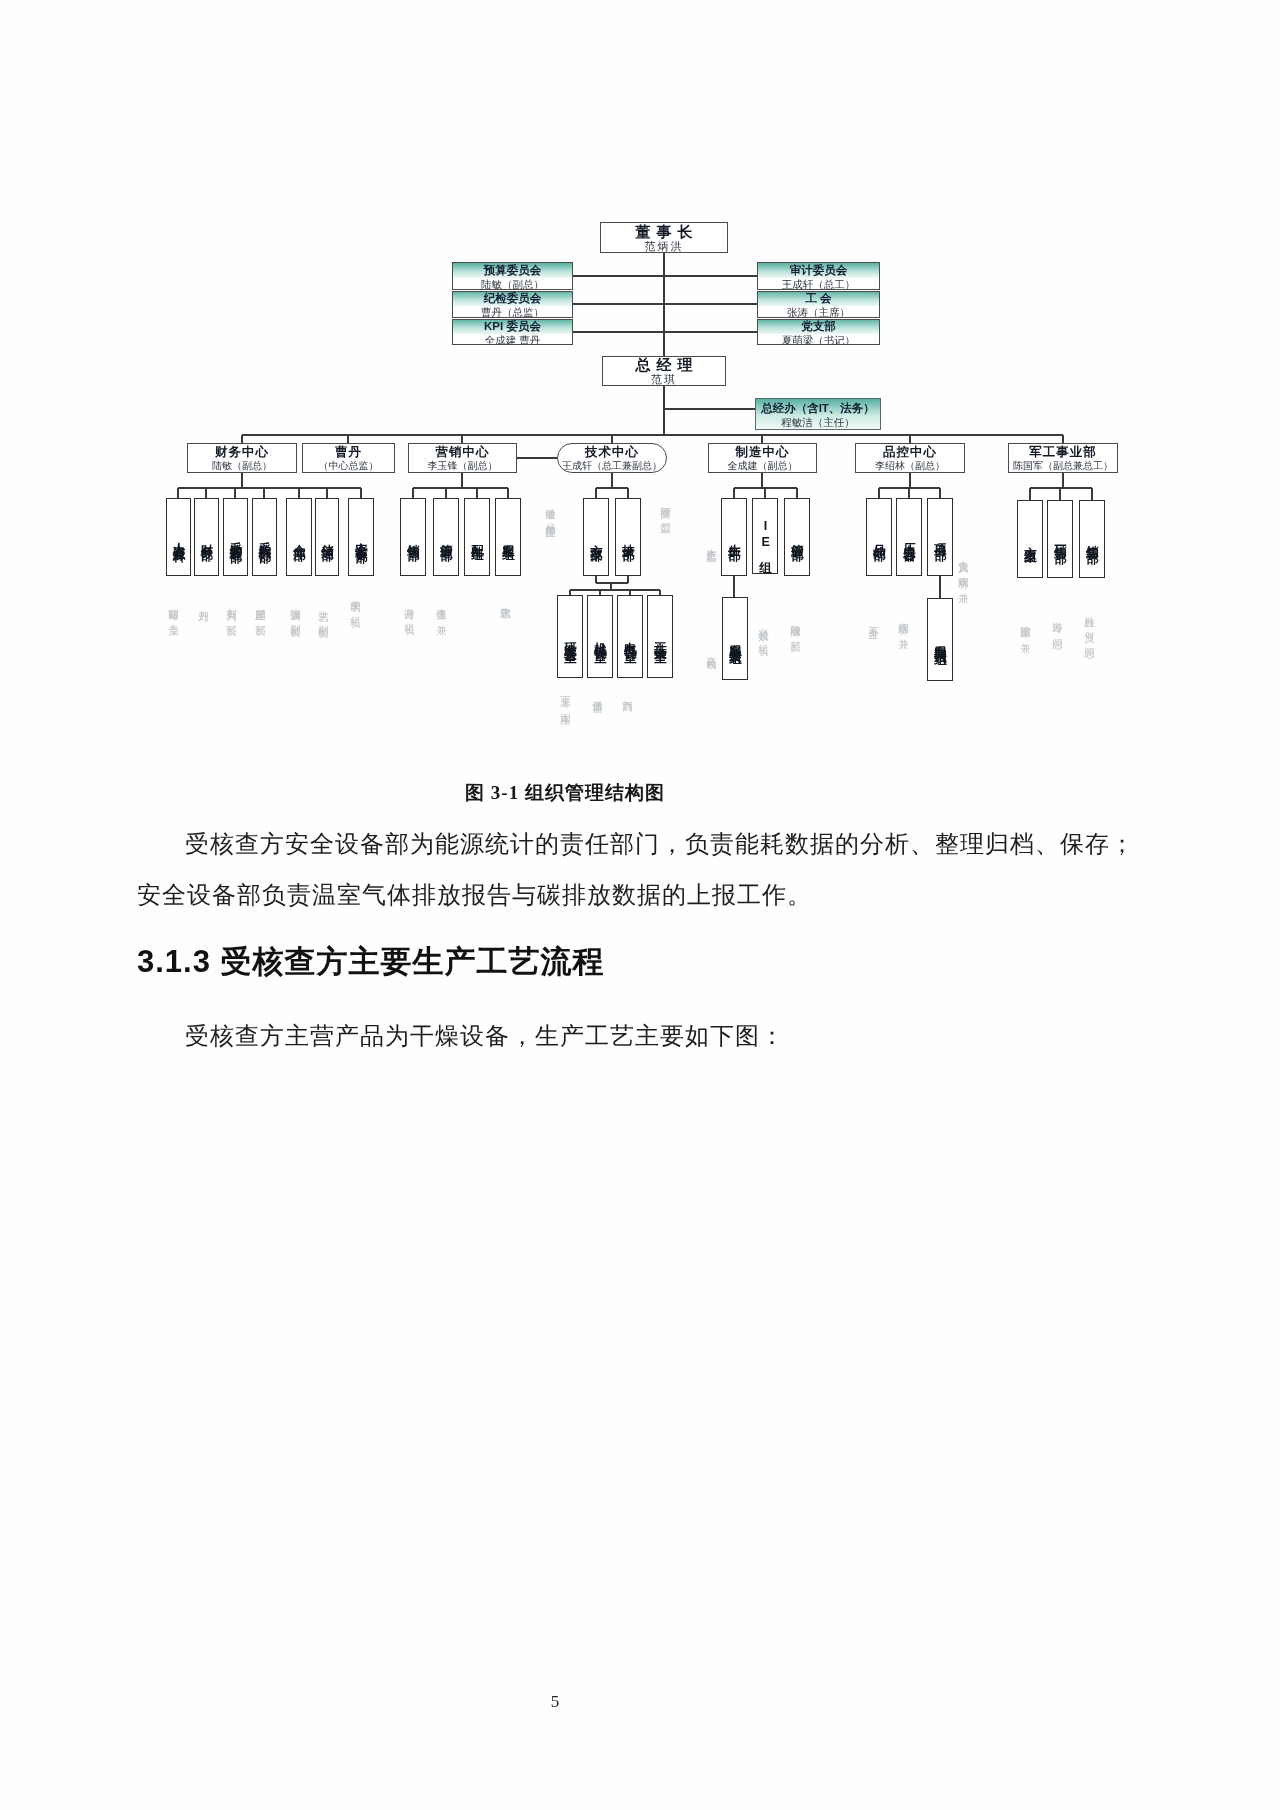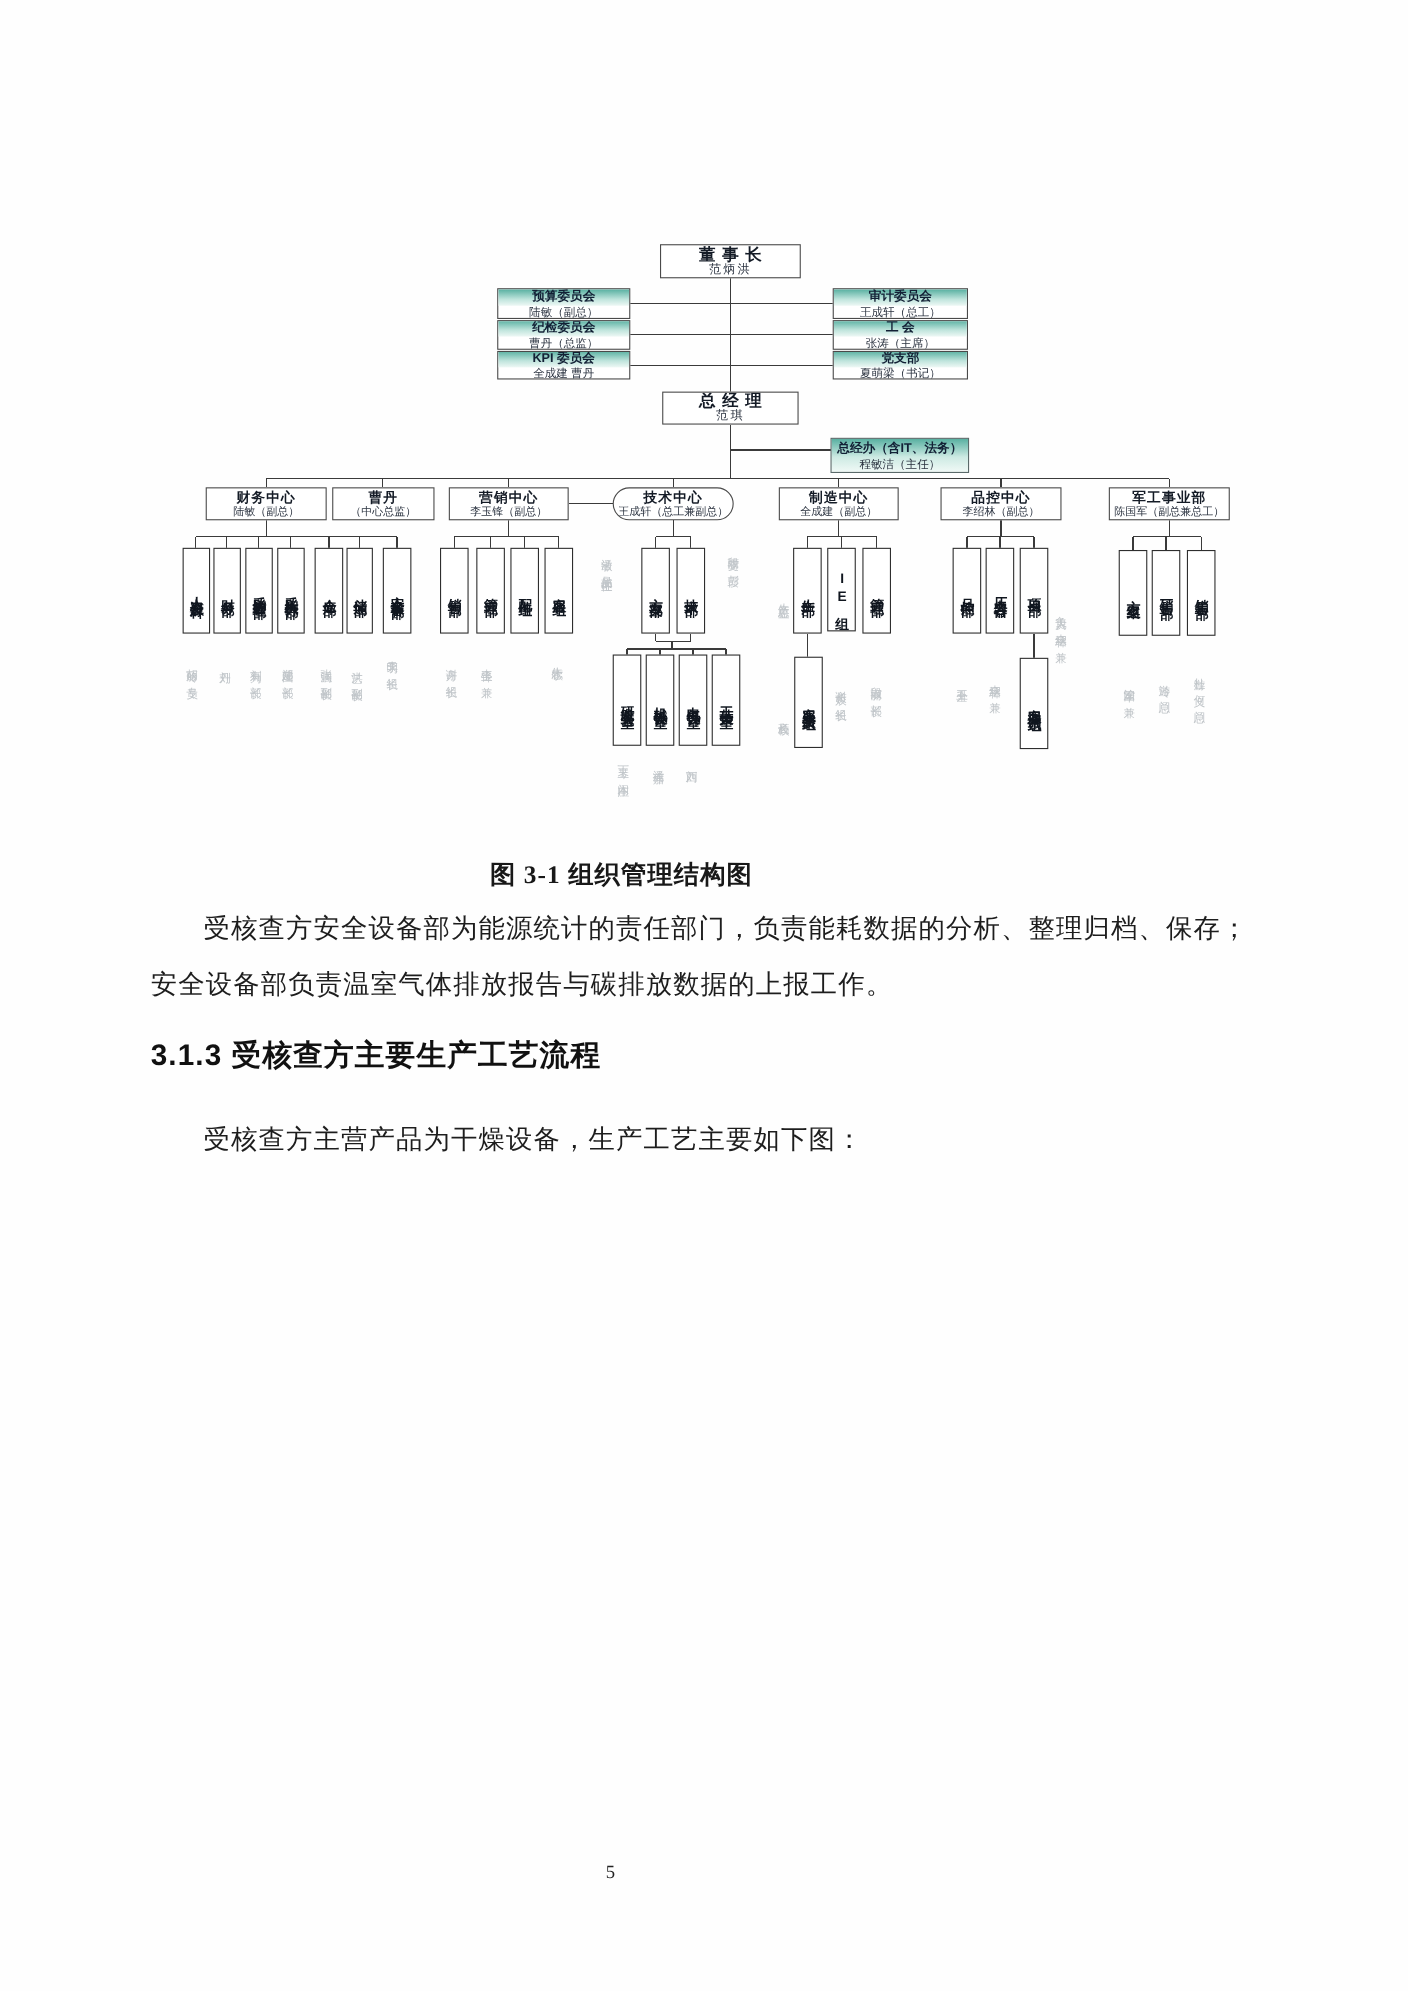--- a/index.html
+++ b/index.html
@@ -7,44 +7,44 @@
         font-family:"Liberation Sans",sans-serif;}
   
   #chart-layer{position:absolute;left:0;top:0;width:1112px;height:760px;}
   #chart-lines{position:absolute;left:0;top:0;}
   .node{position:absolute;background:#fff;border:1px solid #4a4a4a;box-sizing:border-box;
         display:flex;flex-direction:column;align-items:center;justify-content:center;
         color:#141b26;overflow:hidden;}
   .node .t{width:100%;text-align:center;font-weight:bold;white-space:nowrap;}
   .node .n{width:100%;text-align:center;white-space:nowrap;color:#2b3340;}
   .exec .t{font-size:15px;letter-spacing:6px;text-indent:6px;line-height:16px;}
-  .exec .n{font-size:11px;line-height:12px;letter-spacing:2px;font-family:Liberation Mono, monospace;}
+  .exec .n{font-size:11px;line-height:12px;letter-spacing:2px;}
   .committee .t{font-size:11.5px;line-height:15px;background:linear-gradient(#58b0a1,#bfe4dc 60%,#eef8f5);color:#122035;}
   .committee .n{font-size:10.5px;line-height:12px;}
   .office{background:linear-gradient(#58b0a1,#cdeae3 55%,#f0f9f6);border-color:#5a6a6a;}
   .office .t{font-size:11.5px;line-height:16px;color:#122035;}
   .office .n{font-size:10.5px;line-height:13px;}
   .center .t{font-size:12.5px;line-height:15px;letter-spacing:1px;}
   .center .n{font-size:10px;line-height:12px;}
   .dept{border:1.5px solid #2e2e2e;flex-direction:row;}
   .dept .vtext{writing-mode:vertical-rl;text-orientation:upright;font-weight:bold;
                font-size:12.5px;letter-spacing:2px;line-height:1.05;white-space:nowrap;color:#10161f;}
   .annot{position:absolute;writing-mode:vertical-rl;text-orientation:upright;
          font-size:10.5px;letter-spacing:1px;line-height:1.15;color:#8e979e;opacity:.55;white-space:pre-wrap;}
   
   .doc-caption{position:absolute;left:330px;top:780px;width:470px;text-align:center;
-               font-family:"Liberation Serif",serif;font-weight:bold;font-size:23px;
+               font-family:"Liberation Serif",serif;font-weight:bold;font-size:19px;
                letter-spacing:1px;color:#181818;}
   .para{position:absolute;font-family:"Liberation Serif",serif;font-size:24px;color:#1d1d1d;
         letter-spacing:1px;white-space:nowrap;}
   .para-1a{left:185px;top:828px;}
   .para-1b{left:137px;top:879px;}
   .para-2{left:185px;top:1020px;}
   .heading{position:absolute;left:137px;top:941px;font-family:"Liberation Sans",sans-serif;
-           font-weight:bold;font-size:27px;letter-spacing:1px;color:#111;}
+           font-weight:bold;font-size:31px;letter-spacing:1px;color:#111;}
   .page-number{position:absolute;left:495px;top:1692px;width:120px;text-align:center;
                font-family:"Liberation Serif",serif;font-size:17px;color:#222;}
 </style>
 </head>
 <body>
 
 <div class="page">
 
   <div id="chart-layer">
     <svg id="chart-lines" width="1280" height="760">

